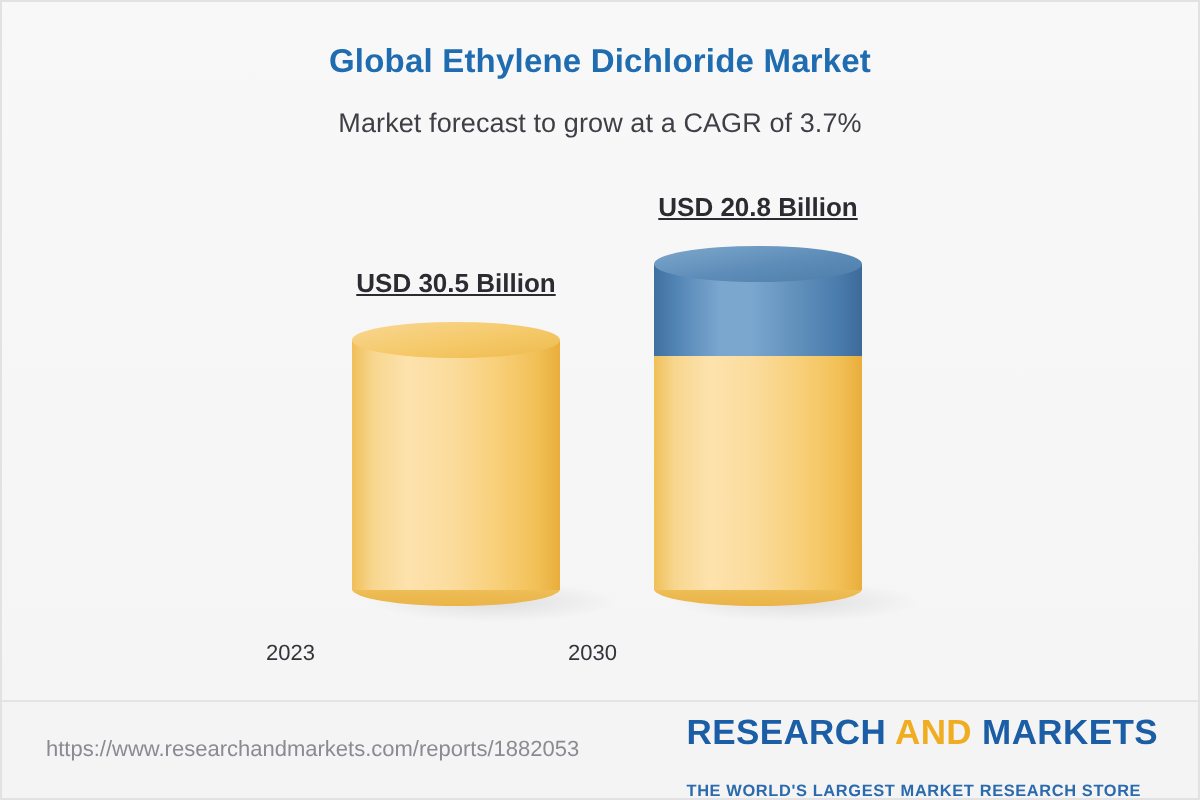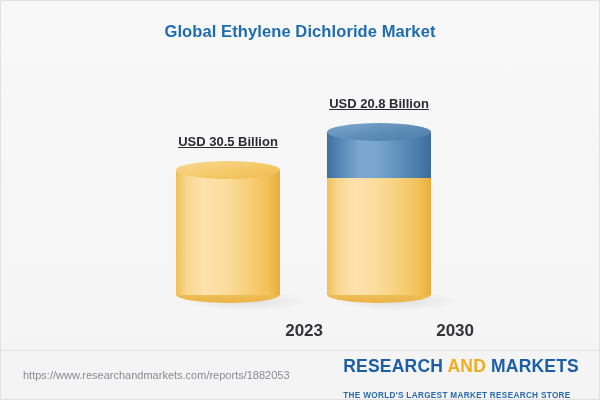--- a/index.html
+++ b/index.html
@@ -62,23 +62,23 @@
     font-size: 13px;
     font-weight: bold;
     color: #2b2b31;
     white-space: nowrap;
     text-decoration: underline;
   }
 
   .cat-label {
     position: absolute;
     width: 190px;
-    text-align: right;
-    font-size: 17px;
-    font-weight: bold;
+    text-align: left;
+    font-size: 11px;
+    font-weight: normal;
     color: #33333a;
   }
 
   
   .cyl {
     position: absolute;
     box-sizing: border-box;
   }
   .cyl-body {
     position: absolute;
@@ -171,20 +171,21 @@
     line-height: 11px;
     margin-top: 14px;
   }
 </style>
 </head>
 <body>
 
 <div id="chart-card">
 
   <div id="chart-title">Global Ethylene Dichloride Market</div>
+  <div id="chart-subtitle">Market forecast to grow at a CAGR of 3.7%</div>
 
   <div id="plot-area">
 
     <div class="bar-group">
 
       <div class="value-label" style="left:132px; top:133px;">USD 30.5 Billion</div>
 
       <div class="cyl-shadow" style="left:186px; top:290px; width:120px; height:20px;"></div>
 
       <div class="cyl" style="left:175px; top:160px; width:104px; height:142px;">

